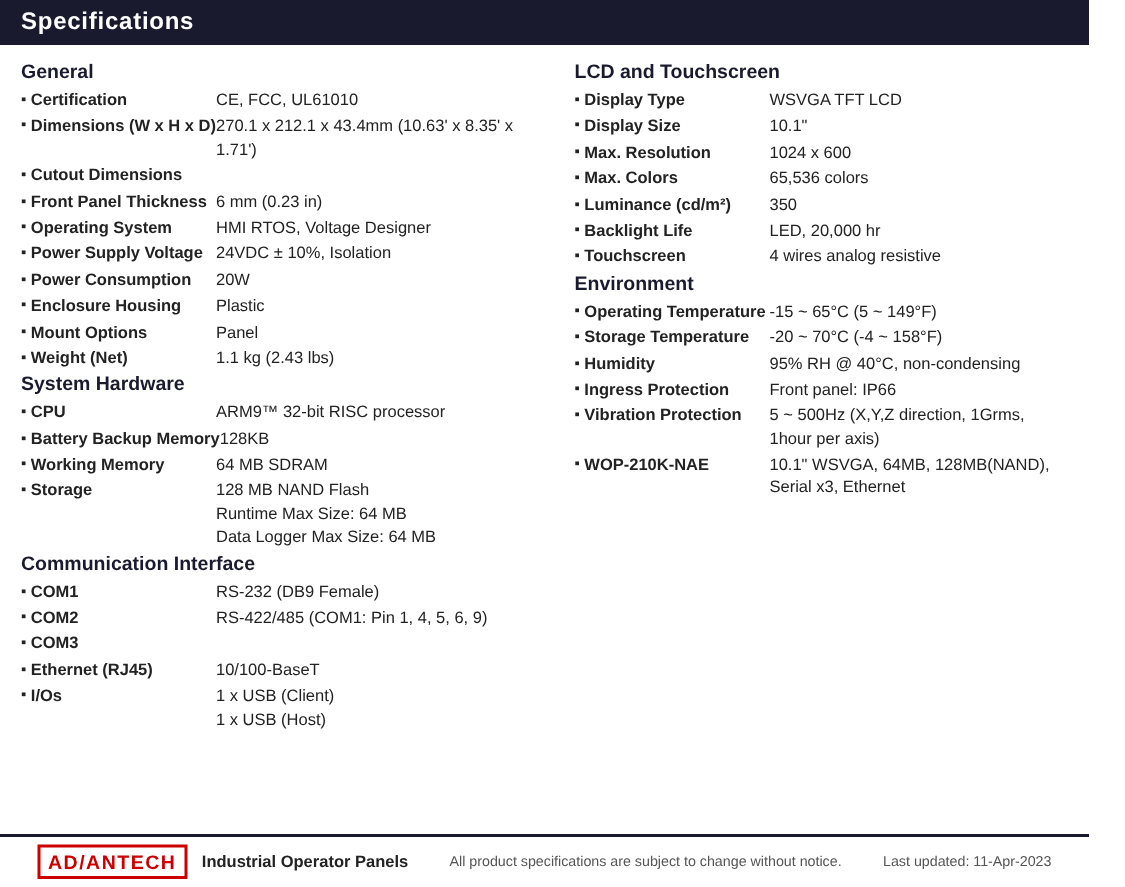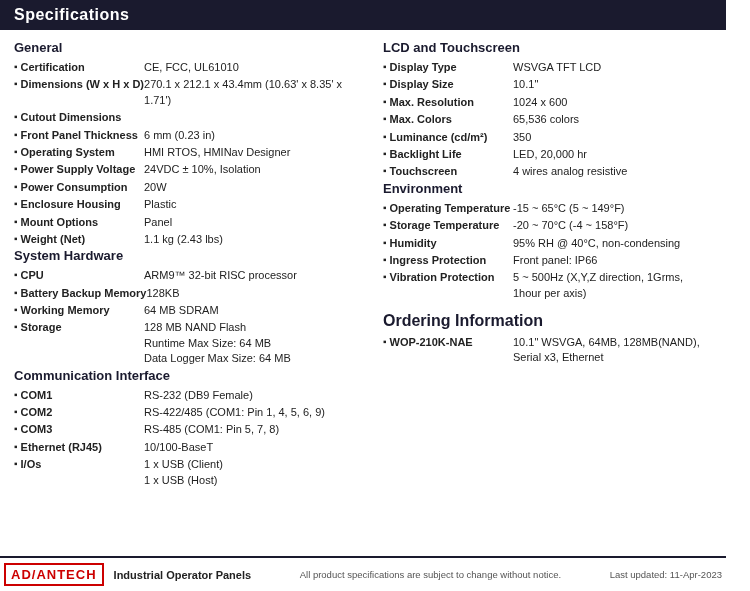--- a/index.html
+++ b/index.html
@@ -76,21 +76,21 @@
       font-size: 16px;
       font-weight: bold;
       color: #1a1a2e;
       margin-top: 10px;
       margin-bottom: 4px;
     }
     .footer {
       border-top: 2px solid #1a1a2e;
       display: flex;
       align-items: center;
-      padding: 5px 4px;
+      padding: 5px 25px;
       margin-top: auto;
       justify-content: space-between;
     }
     .footer-left {
       display: flex;
       align-items: center;
       gap: 10px;
     }
     .footer-logo {
       font-size: 13px;
@@ -151,21 +151,21 @@
               <span class="bul">▪</span>
               <span>Front Panel Thickness</span>
             </div>
             <div class="spec-val">6 mm (0.23 in)</div>
           </div>
           <div class="spec-row">
             <div class="spec-key">
               <span class="bul">▪</span>
               <span>Operating System</span>
             </div>
-            <div class="spec-val">HMI RTOS, HMINav Designer</div>
+            <div class="spec-val">HMI RTOS, Voltage Designer</div>
           </div>
           <div class="spec-row">
             <div class="spec-key">
               <span class="bul">▪</span>
               <span>Power Supply Voltage</span>
             </div>
             <div class="spec-val">24VDC ± 10%, Isolation</div>
           </div>
           <div class="spec-row">
             <div class="spec-key">
@@ -241,21 +241,20 @@
               <span class="bul">▪</span>
               <span>COM2</span>
             </div>
             <div class="spec-val">RS-422/485 (COM1: Pin 1, 4, 5, 6, 9)</div>
           </div>
           <div class="spec-row">
             <div class="spec-key">
               <span class="bul">▪</span>
               <span>COM3</span>
             </div>
-            <div class="spec-val">RS-485 (COM1: Pin 5, 7, 8)</div>
           </div>
           <div class="spec-row">
             <div class="spec-key">
               <span class="bul">▪</span>
               <span>Ethernet (RJ45)</span>
             </div>
             <div class="spec-val">10/100-BaseT</div>
           </div>
           <div class="spec-row">
             <div class="spec-key">
@@ -351,21 +350,20 @@
           </div>
           <div class="spec-row">
             <div class="spec-key">
               <span class="bul">▪</span>
               <span>Vibration Protection</span>
             </div>
             <div class="spec-val">5 ~ 500Hz (X,Y,Z direction, 1Grms, 1hour per axis)</div>
           </div>
         </div>
         <div>
-          <div class="ordering-title">Ordering Information</div>
           <div class="spec-row">
             <div class="spec-key">
               <span class="bul">▪</span>
               <span>WOP-210K-NAE</span>
             </div>
             <div class="spec-val">10.1" WSVGA, 64MB, 128MB(NAND), Serial x3, Ethernet</div>
           </div>
         </div>
       </div>
   </div>

